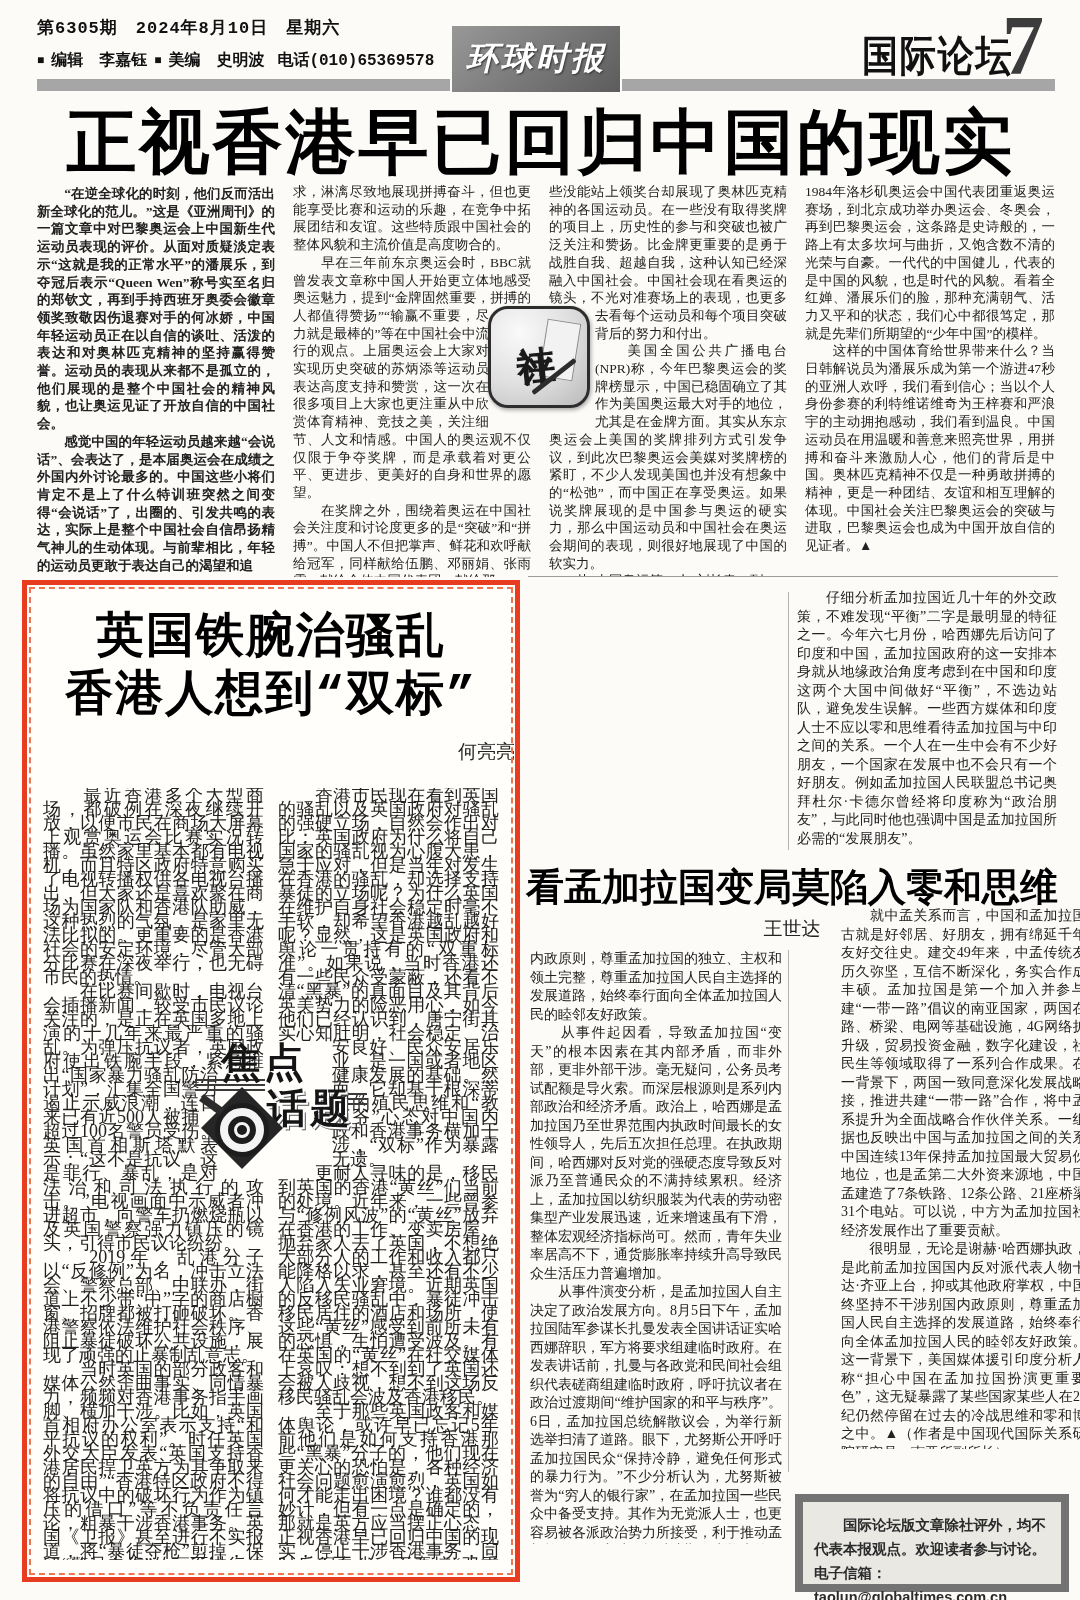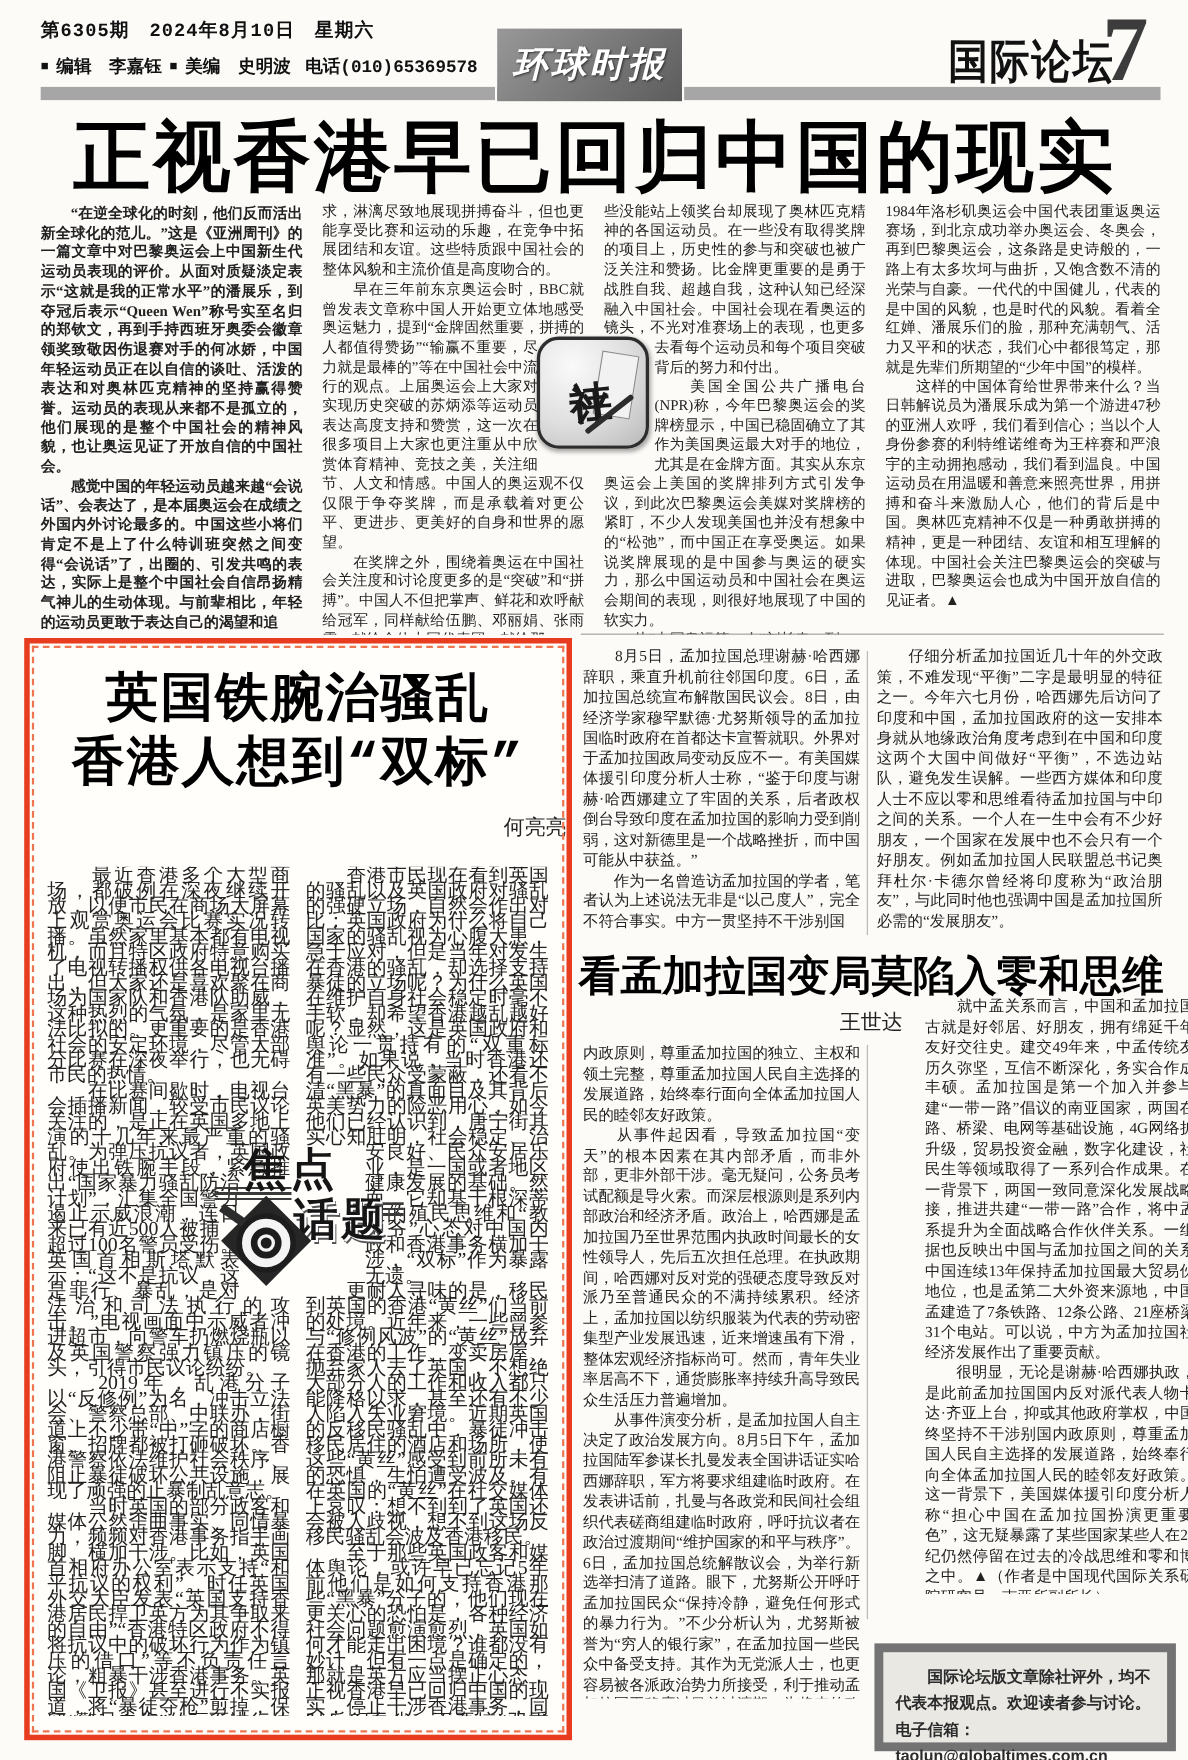--- a/index.html
+++ b/index.html
@@ -142,22 +142,20 @@
       <span class="fb-t1 hei">焦点</span>
       <span class="fb-t2 hei">话题</span>
       <span class="fb-diamond"></span>
       <span class="fb-dart"></span>
       <span class="fb-ring r1"></span>
       <span class="fb-ring r2"></span>
       <span class="fb-ring r3"></span>
     </div>
   </div>
 
-  <div id="bd-intro1" class="body-text bd-text">　　8月5日，孟加拉国总理谢赫·哈西娜辞职，乘直升机前往邻国印度。6日，孟加拉国总统宣布解散国民议会。8日，由经济学家穆罕默德·尤努斯领导的孟加拉国临时政府在首都达卡宣誓就职。外界对于孟加拉国政局变动反应不一。有美国媒体援引印度分析人士称，“鉴于印度与谢赫·哈西娜建立了牢固的关系，后者政权倒台导致印度在孟加拉国的影响力受到削弱，这对新德里是一个战略挫折，而中国可能从中获益。”
-　　作为一名曾造访孟加拉国的学者，笔者认为上述说法无非是“以己度人”，完全不符合事实。中方一贯坚持不干涉别国</div>
   <div id="bd-intro2" class="body-text bd-text">　　仔细分析孟加拉国近几十年的外交政策，不难发现“平衡”二字是最明显的特征之一。今年六七月份，哈西娜先后访问了印度和中国，孟加拉国政府的这一安排本身就从地缘政治角度考虑到在中国和印度这两个大国中间做好“平衡”，不选边站队，避免发生误解。一些西方媒体和印度人士不应以零和思维看待孟加拉国与中印之间的关系。一个人在一生中会有不少好朋友，一个国家在发展中也不会只有一个好朋友。例如孟加拉国人民联盟总书记奥拜杜尔·卡德尔曾经将印度称为“政治朋友”，与此同时他也强调中国是孟加拉国所必需的“发展朋友”。</div>
   <div id="bd-headline">看孟加拉国变局莫陷入零和思维</div>
   <div id="bd-author">王世达</div>
   <div id="bd-col1" class="body-text bd-text">内政原则，尊重孟加拉国的独立、主权和领土完整，尊重孟加拉国人民自主选择的发展道路，始终奉行面向全体孟加拉国人民的睦邻友好政策。
 　　从事件起因看，导致孟加拉国“变天”的根本因素在其内部矛盾，而非外部，更非外部干涉。毫无疑问，公务员考试配额是导火索。而深层根源则是系列内部政治和经济矛盾。政治上，哈西娜是孟加拉国乃至世界范围内执政时间最长的女性领导人，先后五次担任总理。在执政期间，哈西娜对反对党的强硬态度导致反对派乃至普通民众的不满持续累积。经济上，孟加拉国以纺织服装为代表的劳动密集型产业发展迅速，近来增速虽有下滑，整体宏观经济指标尚可。然而，青年失业率居高不下，通货膨胀率持续升高导致民众生活压力普遍增加。
 　　从事件演变分析，是孟加拉国人自主决定了政治发展方向。8月5日下午，孟加拉国陆军参谋长扎曼发表全国讲话证实哈西娜辞职，军方将要求组建临时政府。在发表讲话前，扎曼与各政党和民间社会组织代表磋商组建临时政府，呼吁抗议者在政治过渡期间“维护国家的和平与秩序”。6日，孟加拉国总统解散议会，为举行新选举扫清了道路。眼下，尤努斯公开呼吁孟加拉国民众“保持冷静，避免任何形式的暴力行为。”不少分析认为，尤努斯被誉为“穷人的银行家”，在孟加拉国一些民众中备受支持。其作为无党派人士，也更容易被各派政治势力所接受，利于推动孟加拉国平稳度过目前过渡期，为将来的政治演变进程奠定基础。8月9日，中国外交部发言人表示中方注意到孟加拉国临时政府成立，对此表示欢迎。</div>
   <div id="bd-col2" class="body-text bd-text">　　就中孟关系而言，中国和孟加拉国自古就是好邻居、好朋友，拥有绵延千年的友好交往史。建交49年来，中孟传统友谊历久弥坚，互信不断深化，务实合作成果丰硕。孟加拉国是第一个加入并参与共建“一带一路”倡议的南亚国家，两国在道路、桥梁、电网等基础设施，4G网络扩容升级，贸易投资金融，数字化建设，社会民生等领域取得了一系列合作成果。在这一背景下，两国一致同意深化发展战略对接，推进共建“一带一路”合作，将中孟关系提升为全面战略合作伙伴关系。一组数据也反映出中国与孟加拉国之间的关系：中国连续13年保持孟加拉国最大贸易伙伴地位，也是孟第二大外资来源地，中国在孟建造了7条铁路、12条公路、21座桥梁和31个电站。可以说，中方为孟加拉国社会经济发展作出了重要贡献。
 　　很明显，无论是谢赫·哈西娜执政，还是此前孟加拉国国内反对派代表人物卡莉达·齐亚上台，抑或其他政府掌权，中国始终坚持不干涉别国内政原则，尊重孟加拉国人民自主选择的发展道路，始终奉行面向全体孟加拉国人民的睦邻友好政策。在这一背景下，美国媒体援引印度分析人士称“担心中国在孟加拉国扮演更重要角色”，这无疑暴露了某些国家某些人在21世纪仍然停留在过去的冷战思维和零和博弈之中。▲（作者是中国现代国际关系研究院研究员、南亚所副所长）</div>
 
   <div class="h-rule"></div>

